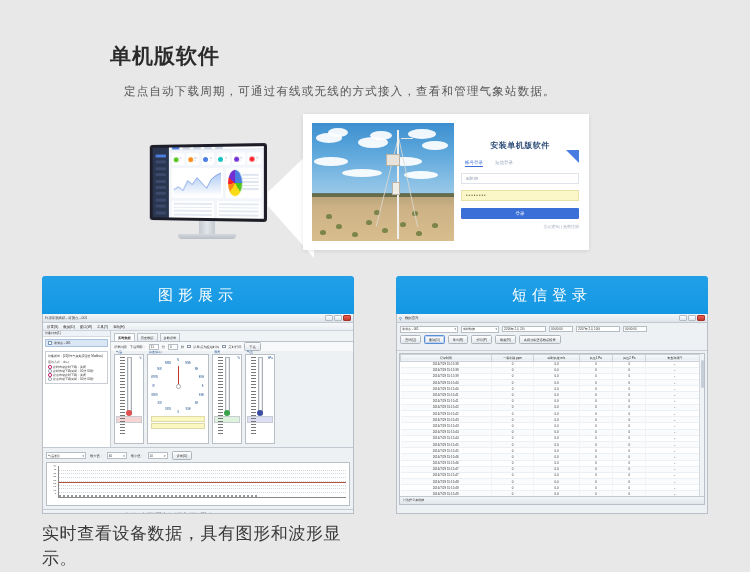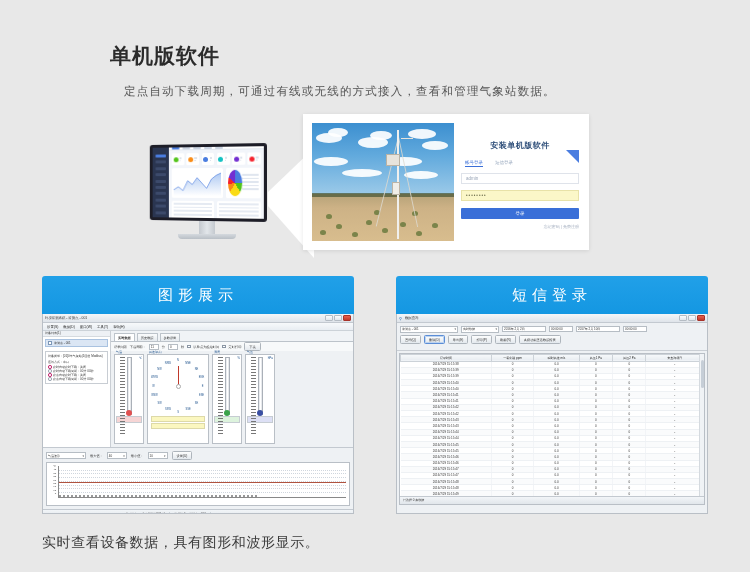--- a/index.html
+++ b/index.html
@@ -211,22 +211,22 @@
     background:linear-gradient(180deg,#f7f9fb,#e7ecf1); border:1px solid #ccd2d8;
     font-weight:normal; padding:1px 2px; white-space:nowrap; text-align:center; color:#222;
   }
   table.rpt td { border-bottom:1px solid #eef1f4; border-right:1px solid #f2f4f7; padding:0.6px 2px; text-align:center; color:#333; white-space:nowrap;}
   table.rpt tr:nth-child(even) td { background:#fafbfc; }
   .scrollv { position:absolute; right:0; top:0; bottom:0; width:5px; background:#f0f3f6; border-left:1px solid #d5dadf;}
   .scrollv .thumb { margin:6px 0.5px; height:28px; background:#c6ced7; border-radius:2px;}
   .rs-foot { position:absolute; left:0; right:0; bottom:0; height:8px; background:linear-gradient(180deg,#f2f5f8,#e1e6eb); border-top:1px solid #c3c9d0; font-size:3px; display:flex; align-items:center; padding-left:3px;}
 
   .caption {
-    margin-top: 18px; font-size: 14px; color: #3a3a3a; line-height: 1.45;
-    letter-spacing: .6px; font-family:Liberation Sans, sans-serif;
+    margin-top: 9px; font-size: 17px; color: #3a3a3a; line-height: 1.45;
+    letter-spacing: .6px; font-family:Liberation Mono, monospace;
   }
 </style>
 </head>
 <body>
 
 <div class="hdr">
   <h1>单机版软件</h1>
   <p>定点自动下载周期，可通过有线或无线的方式接入，查看和管理气象站数据。</p>
 </div>
 

